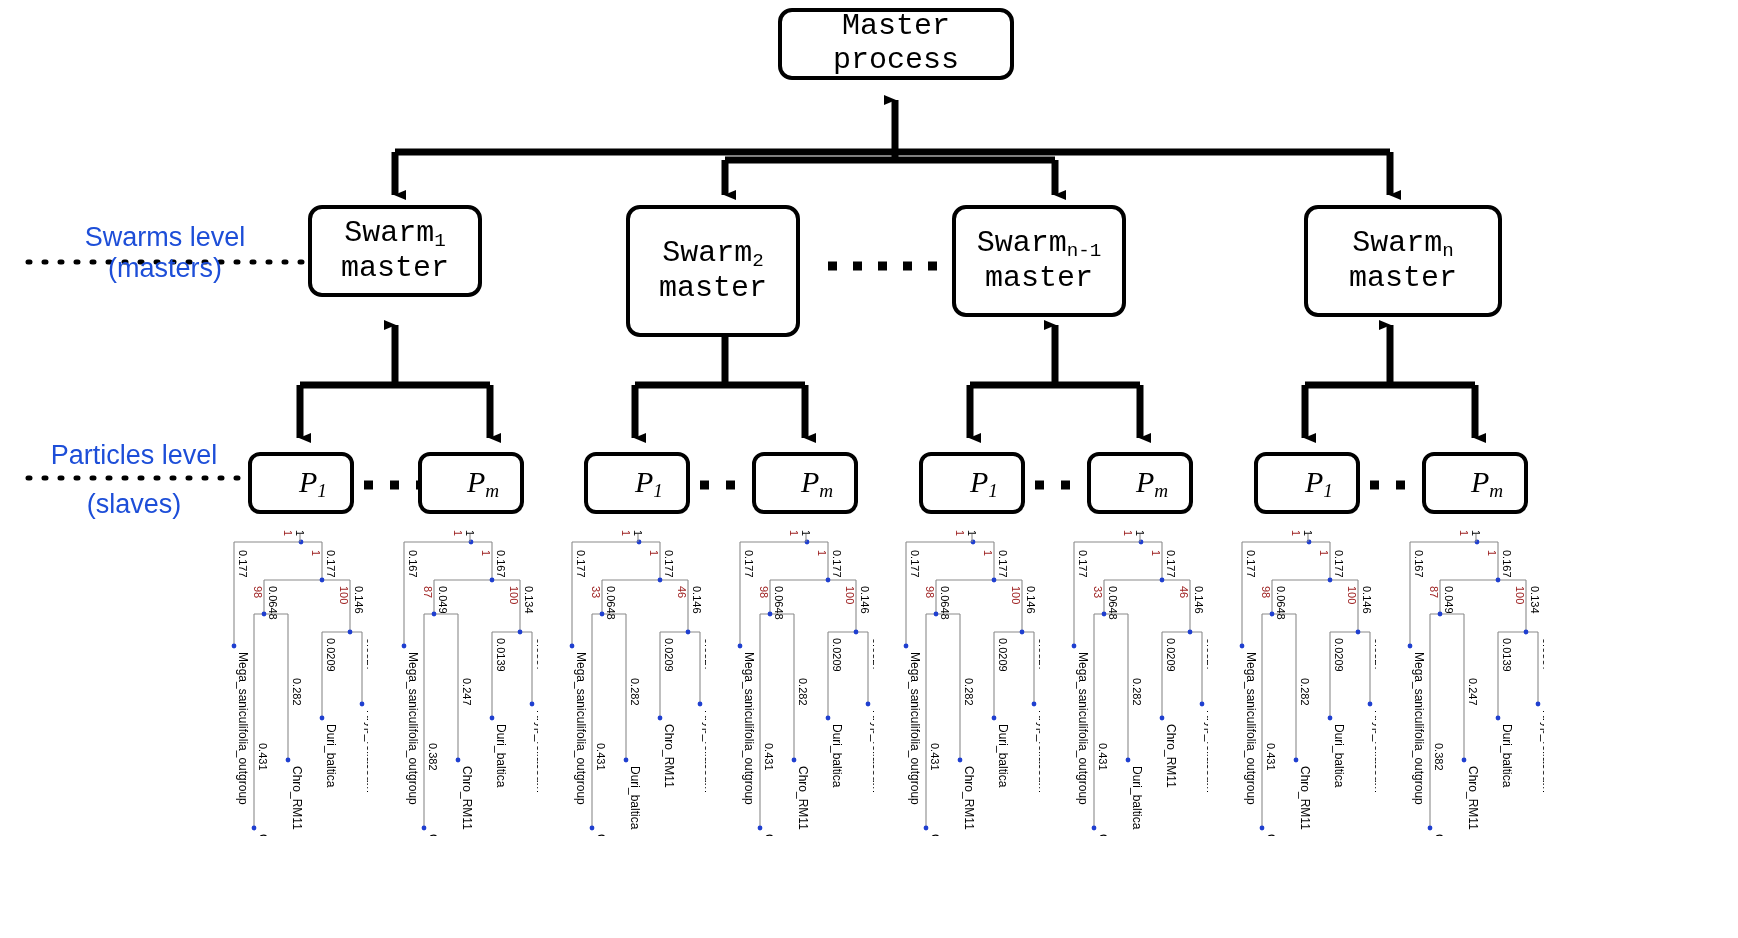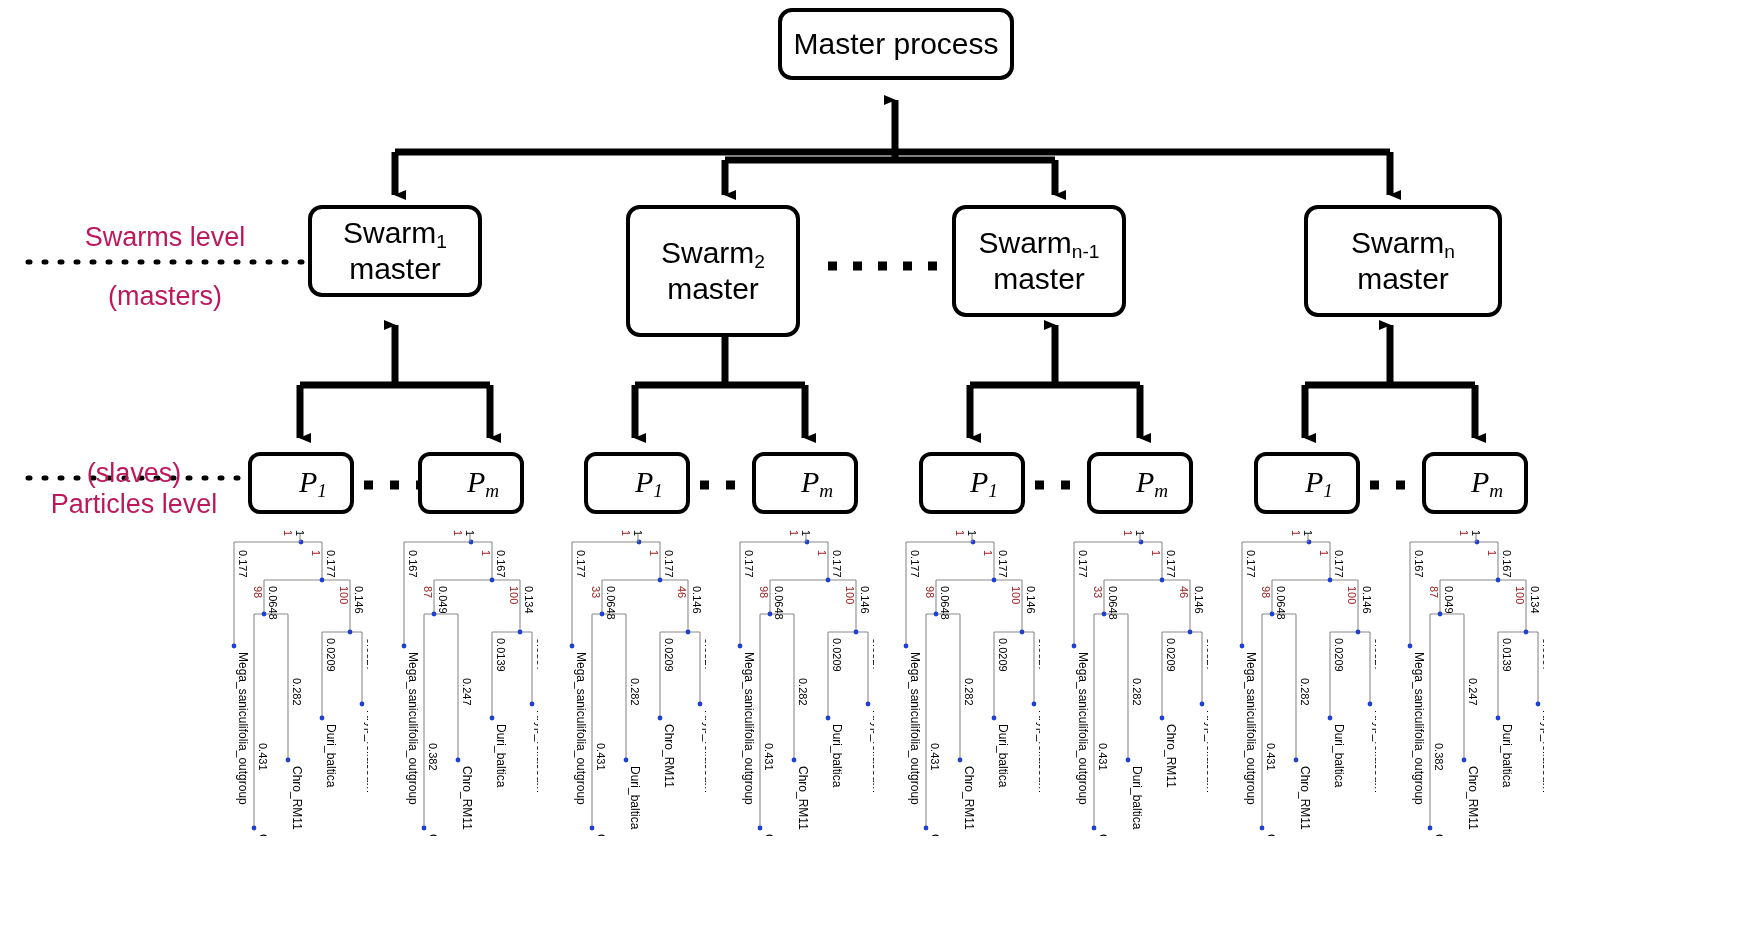--- a/index.html
+++ b/index.html
@@ -11,41 +11,41 @@
     position:absolute;
     box-sizing:border-box;
     border:4px solid #000;
     border-radius:14px;
     background:#fff;
     display:flex;
     align-items:center;
     justify-content:center;
     text-align:center;
     line-height:1.12;
-    font-family:Liberation Sans, sans-serif;
+    font-family:Liberation Mono, monospace;
     color:#000;
   }
   .master-box{font-size:30px;}
   .swarm-box{font-size:30px;}
   .particle-box{
     font-size:30px;
     font-style:italic;
     font-family:"Liberation Serif",serif;
     border-width:4px;
     border-radius:12px;
     padding-left:24px;
   }
   .sub{font-size:0.64em;vertical-align:-0.25em;}
   .boxline{display:block;}
 
   
   .level-label{
     position:absolute;
     font-size:27px;
-    color:#be185d;
+    color:#1d4ed8;
     text-align:center;
     line-height:1.15;
     white-space:nowrap;
   }
 
   
   #wires{position:absolute;left:0;top:0;width:1738px;height:938px;pointer-events:none;}
 
   
   .tree{position:absolute;}
@@ -112,25 +112,25 @@
       <line x1="1370" y1="485" x2="1428" y2="485" stroke-dasharray="9 17"></line>
     </g>
   </svg>
 
   <div class="node-box master-box" style="left:778px;top:8px;width:236px;height:72px;">
     <span>Master process</span>
   </div>
 
   <div class="level-label" style="left:20px;top:222px;width:290px;">
     <span class="boxline">Swarms level</span>
-    <span class="boxline" style="display:block;margin-top:28px;">(masters)</span>
+    <span class="boxline" style="display:block;margin-top:0;">(masters)</span>
   </div>
   <div class="level-label" style="left:14px;top:440px;width:240px;">
+    <span class="boxline">Particles level</span>
     <span class="boxline" style="display:block;margin-top:18px;">(slaves)</span>
-    <span class="boxline">Particles level</span>
   </div>
 
   <div class="node-box swarm-box" style="left:308px;top:205px;width:174px;height:92px;">
     <div>
       <span>Swarm</span><span class="sub">1</span>
       <span class="boxline">master</span>
     </div>
   </div>
   <div class="node-box swarm-box" style="left:626px;top:205px;width:174px;height:132px;">
     <div>

